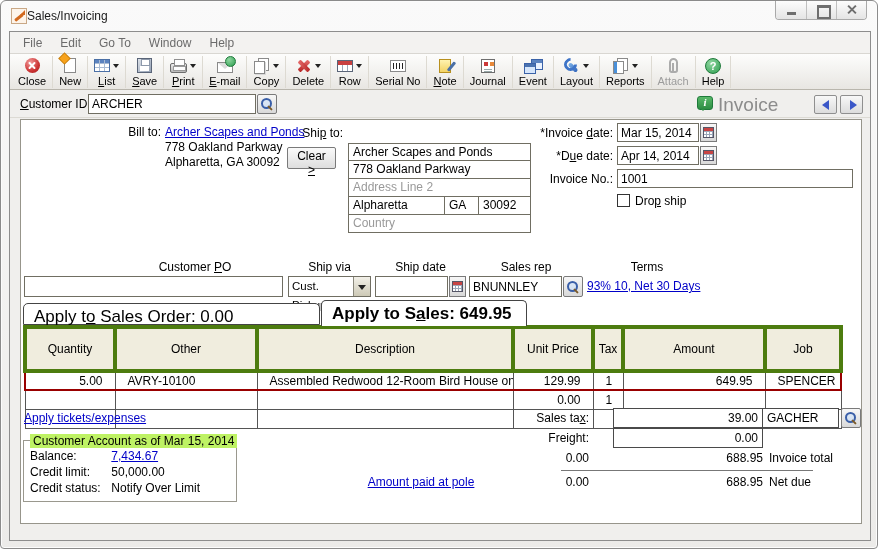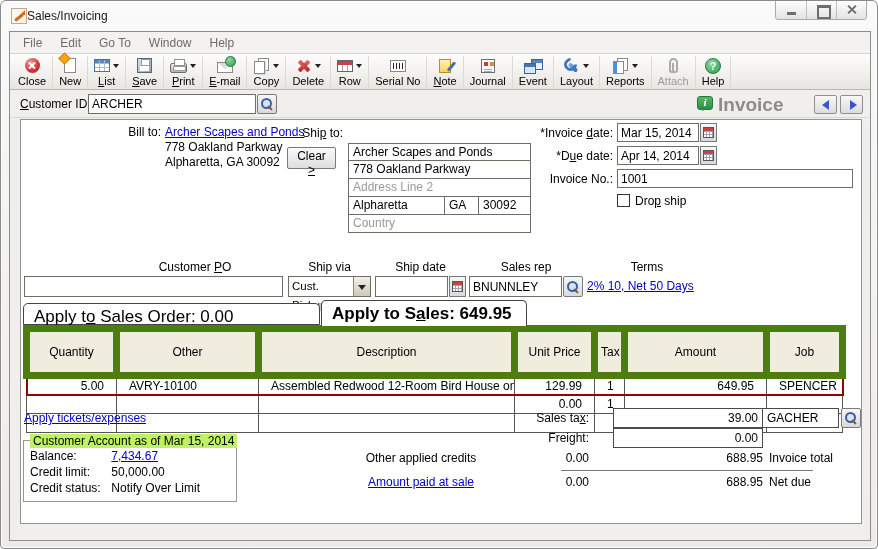--- a/index.html
+++ b/index.html
@@ -82,21 +82,21 @@
   .custbar{position:relative;height:28px;background:#F0EFED;border-bottom:1px solid #DCDAD4}
   .lbl{position:absolute;font-size:12px;color:#000;white-space:nowrap}
   .inp{position:absolute;background:#FFF;border:1px solid #706E62;font-size:12px;font-family:inherit;padding:0 3px;color:#000}
   .lookup-btn{position:absolute;width:20px;background:linear-gradient(#F7F7F7,#D9D9D9);border:1px solid #7A7A7A;border-radius:2px}
   .mag{position:absolute;left:3px;top:3px;width:12px;height:12px}
   .mag::before{content:"";position:absolute;left:0;top:0;width:7px;height:7px;border:2px solid #3A5FA8;border-radius:50%;background:rgba(205,225,250,.6)}
   .mag::after{content:"";position:absolute;right:0;bottom:1px;width:6px;height:2px;background:#7A5A2A;transform:rotate(45deg);border-radius:1px}
   .invoice-badge-icon{position:absolute;width:16px;height:14px;border-radius:3px;background:linear-gradient(#58B868,#2E8E44);border:1px solid #1E7A3A}
   .invoice-badge-icon::before{content:"i";position:absolute;left:0;right:0;top:-1px;text-align:center;color:#FFF;font-weight:bold;font-size:11px;font-family:"Liberation Serif",serif;font-style:italic}
   .invoice-badge-icon::after{content:"";position:absolute;left:2px;bottom:-5px;border:3px solid transparent;border-top-color:#2E8E44}
-  .invoice-badge-text{position:absolute;font-size:19px;font-weight:bold;color:#8C8C8C}
+  .invoice-badge-text{position:absolute;font-size:19px;font-weight:normal;color:#8C8C8C}
   .navbtn{position:absolute;width:23px;height:19px;background:linear-gradient(#F8F8F8,#DCDCDC);border:1px solid #8F8F8F;border-radius:2px}
   .navbtn::before{content:"";position:absolute;top:4px}
   .navbtn.prev::before{left:7px;border-top:5px solid transparent;border-bottom:5px solid transparent;border-right:7px solid #3A57C8}
   .navbtn.next::before{left:9px;border-top:5px solid transparent;border-bottom:5px solid transparent;border-left:7px solid #3A57C8}
   
   .content{position:relative;height:423px}
   .panel{position:absolute;left:10px;top:1px;width:842px;height:405px;background:#FFF;border:1px solid #97958B}
   .link{color:#0000C8;text-decoration:underline;cursor:pointer}
   .ra{text-align:right}.ca{text-align:center}
   .ph{color:#999}
@@ -112,21 +112,21 @@
   .sgrow.city{display:flex;padding:0}
   .sgrow.city span{padding:0 4px;border-right:1px solid #706E62;overflow:hidden}
   .sgrow.city span:last-child{border-right:none}
   .btn{position:absolute;background:linear-gradient(#FAFAFA,#DEDEDE);border:1px solid #7A7A7A;border-radius:2px;font-size:12px;text-align:center;font-family:inherit}
   .chk{position:absolute;width:13px;height:13px;background:#FFF;border:1px solid #333}
   
   .tab{position:absolute;background:#FFF;border:1px solid #444;border-radius:5px 5px 0 0;font-size:17px;padding:3px 10px 0 10px;white-space:nowrap}
   .tab.active{font-weight:bold;z-index:2;border-bottom:none}
   
   table.grid{position:absolute;left:2px;top:205px;border-collapse:collapse;table-layout:fixed;width:816px;font-size:12px;background:#FFF}
-  table.grid th{background:#F0EDDE;border:7px solid #4d7c0f;font-weight:normal;height:14px;padding:13px 3px;overflow:hidden;white-space:nowrap}
+  table.grid th{background:#F0EDDE;border:4px solid #4d7c0f;font-weight:normal;height:14px;padding:13px 3px;overflow:hidden;white-space:nowrap}
   table.grid td{border:1px solid #555;height:19px;padding:0 12px;overflow:hidden;white-space:nowrap;background:#FFF}
   tr.selected td{border-top:2px solid #990000;border-bottom:2px solid #990000}
   tr.selected td:first-child{border-left:2px solid #990000}
   tr.selected td:last-child{border-right:2px solid #990000}
   .valbox{position:absolute;background:#FFF;border:1px solid #4A4A4A;font-size:12px;line-height:18px;padding:0 4px;text-align:right}
   .fsbox{position:absolute;left:2px;top:320px;width:214px;height:62px;border:1px solid #9A988E;font-size:12px}
   .fsbox .legend{position:absolute;top:-7px;left:6px;background:#bef264;padding:0 3px;white-space:nowrap}
   .fsrow{position:absolute;left:6px;white-space:nowrap}
   .fsrow .fl{display:inline-block;width:78px}
   .divider{position:absolute;height:1px;background:#777}
@@ -329,21 +329,21 @@
           <span class="combo-btn"></span>
         </div>
         <input class="inp" style="left: 354px; top: 156px; width: 73px; height: 21px;" value="">
         <div class="cal-btn" style="left:428px;top:156px;height:21px">
             <span class="cal-ic" style="top:4px"></span>
           </div>
         <input class="inp" style="left: 448px; top: 156px; width: 93px; height: 21px;" value="BNUNNLEY">
         <div class="lookup-btn" style="left:542px;top:156px;height:21px">
             <span class="mag" style="top:4px"></span>
           </div>
-        <span class="lbl link" style="left:566px;top:159px">2% 10, Net 50 Days</span>
+        <span class="lbl link" style="left:566px;top:159px">93% 10, Net 30 Days</span>
 
         <div class="tab" style="left:2px;top:183px;width:297px;height:22px">Apply t<u>o</u> Sales Order: 0.00</div>
         <div class="tab active" style="left:300px;top:180px;width:206px;height:26px">Apply to S<u>a</u>les: 649.95</div>
 
         <table class="grid">
           <colgroup>
               <col style="width:90px">
               <col style="width:142px">
               <col style="width:256px">
               <col style="width:80px">
@@ -395,28 +395,27 @@
         <span class="lbl ra" style="left:468px;top:291px;width:100px">Sales ta<u>x</u>:</span>
         <div class="valbox" style="left:592px;top:288px;width:150px;height:20px">39.00</div>
         <div class="valbox" style="left:741px;top:288px;width:77px;height:20px;text-align:left">GACHER</div>
         <div class="lookup-btn" style="left:820px;top:288px;height:20px">
             <span class="mag"></span>
           </div>
 
         <span class="lbl ra" style="left:468px;top:311px;width:100px">Freight:</span>
         <div class="valbox" style="left:592px;top:308px;width:150px;height:20px">0.00</div>
 
-        <span class="lbl ca" style="left:330px;top:331px;width:140px">Other applied credits</span>
         <span class="lbl ra" style="left:468px;top:331px;width:100px">0.00</span>
         <span class="lbl ra" style="left:642px;top:331px;width:100px">688.95</span>
         <span class="lbl" style="left:748px;top:331px">Invoice total</span>
 
         <div class="divider" style="left:540px;top:350px;width:252px"></div>
 
-        <span class="lbl link ca" style="left:330px;top:355px;width:140px">Amount paid at sale</span>
+        <span class="lbl link ca" style="left:330px;top:355px;width:140px">Amount paid at pole</span>
         <span class="lbl ra" style="left:468px;top:355px;width:100px">0.00</span>
         <span class="lbl ra" style="left:642px;top:355px;width:100px">688.95</span>
         <span class="lbl" style="left:748px;top:355px">Net due</span>
 
         <div class="fsbox">
           <span class="legend">Customer Account as of Mar 15, 2014</span>
           <div class="fsrow" style="top:8px">
             <span class="fl">Balance:</span>
             <span class="link">7,434.67</span>
           </div>

